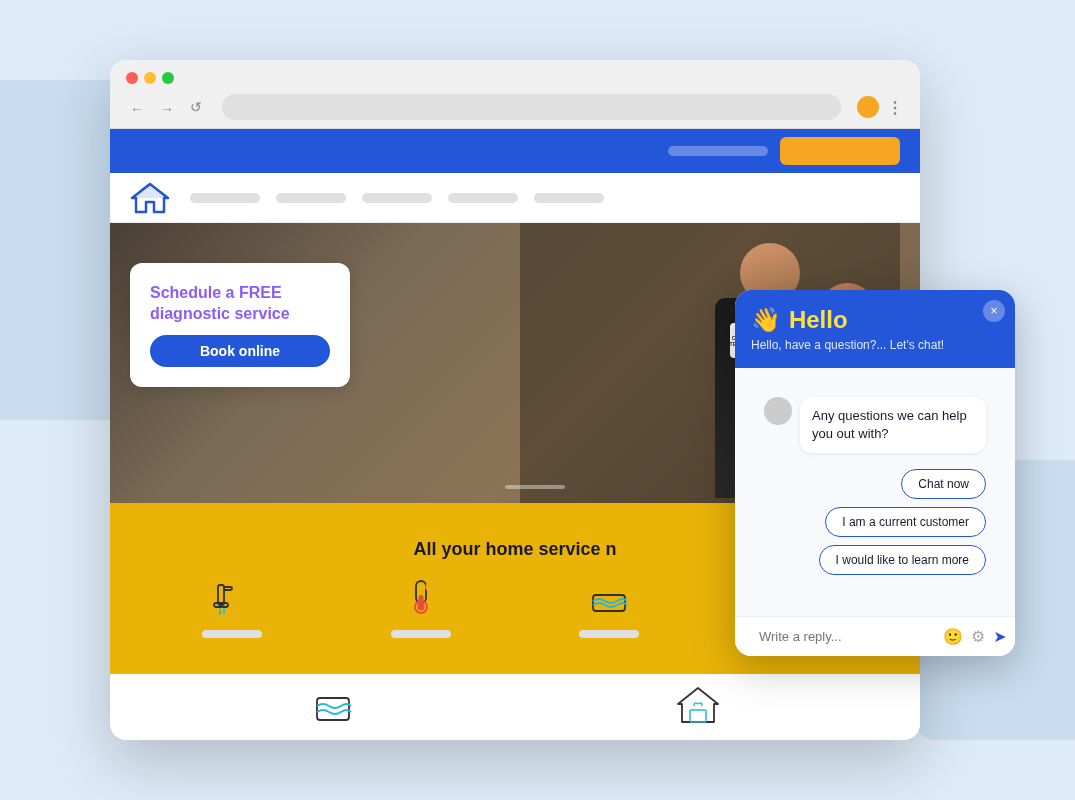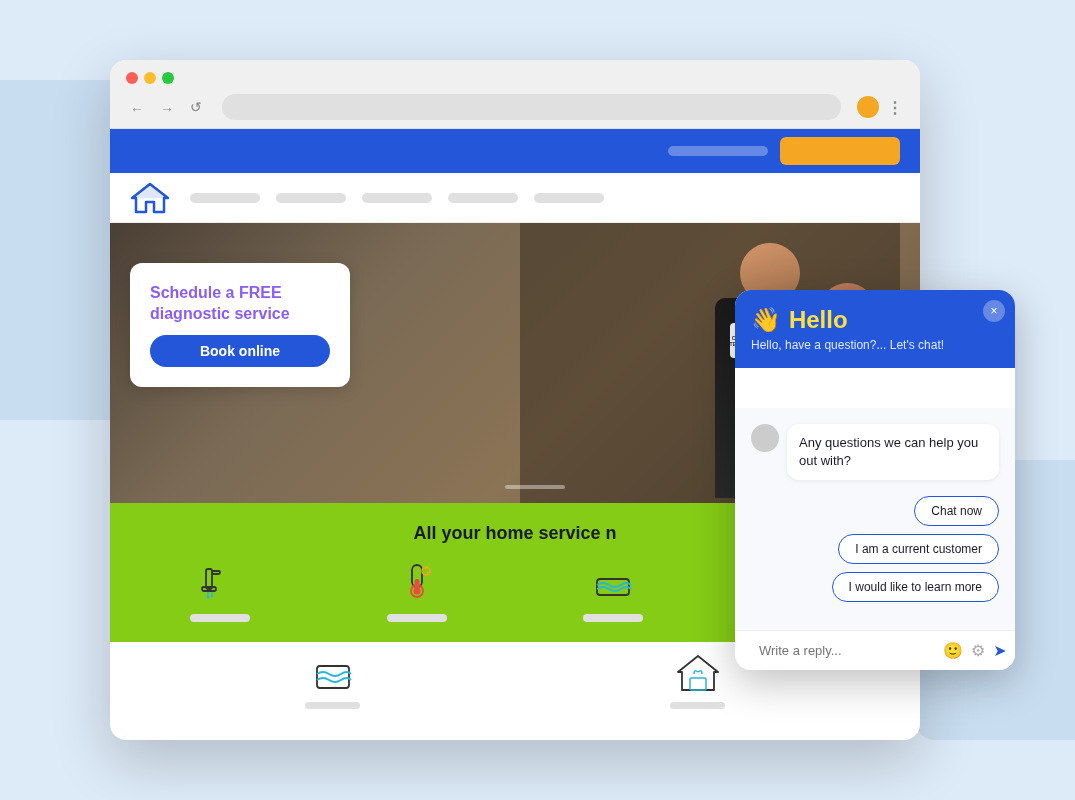--- a/index.html
+++ b/index.html
@@ -199,22 +199,22 @@
       border-radius: 20px;
       padding: 8px 20px;
       font-size: 14px;
       font-weight: 600;
       cursor: pointer;
       width: 100%;
     }
 
     
     .services-section {
-      background: #84cc16;
-      padding: 20px;
+      background: #eab308;
+      padding: 36px;
     }
     .services-grid {
       display: grid;
       grid-template-columns: repeat(4, 1fr);
       gap: 16px;
     }
     .service-item {
       display: flex;
       flex-direction: column;
       align-items: center;
@@ -289,24 +289,23 @@
       font-weight: 700;
       color: #fde047;
     }
     .chat-subtitle {
       font-size: 12px;
       color: rgba(255,255,255,0.85);
       margin-top: 4px;
     }
 
     .chat-body {
-      padding: 16px;
+      padding: 29px;
       background: #f8f9fc;
       min-height: 200px;
-      margin-top: 40px;
     }
 
     .chat-message {
       display: flex;
       align-items: flex-start;
       gap: 8px;
       margin-bottom: 16px;
     }
     .chat-avatar {
       width: 28px;

